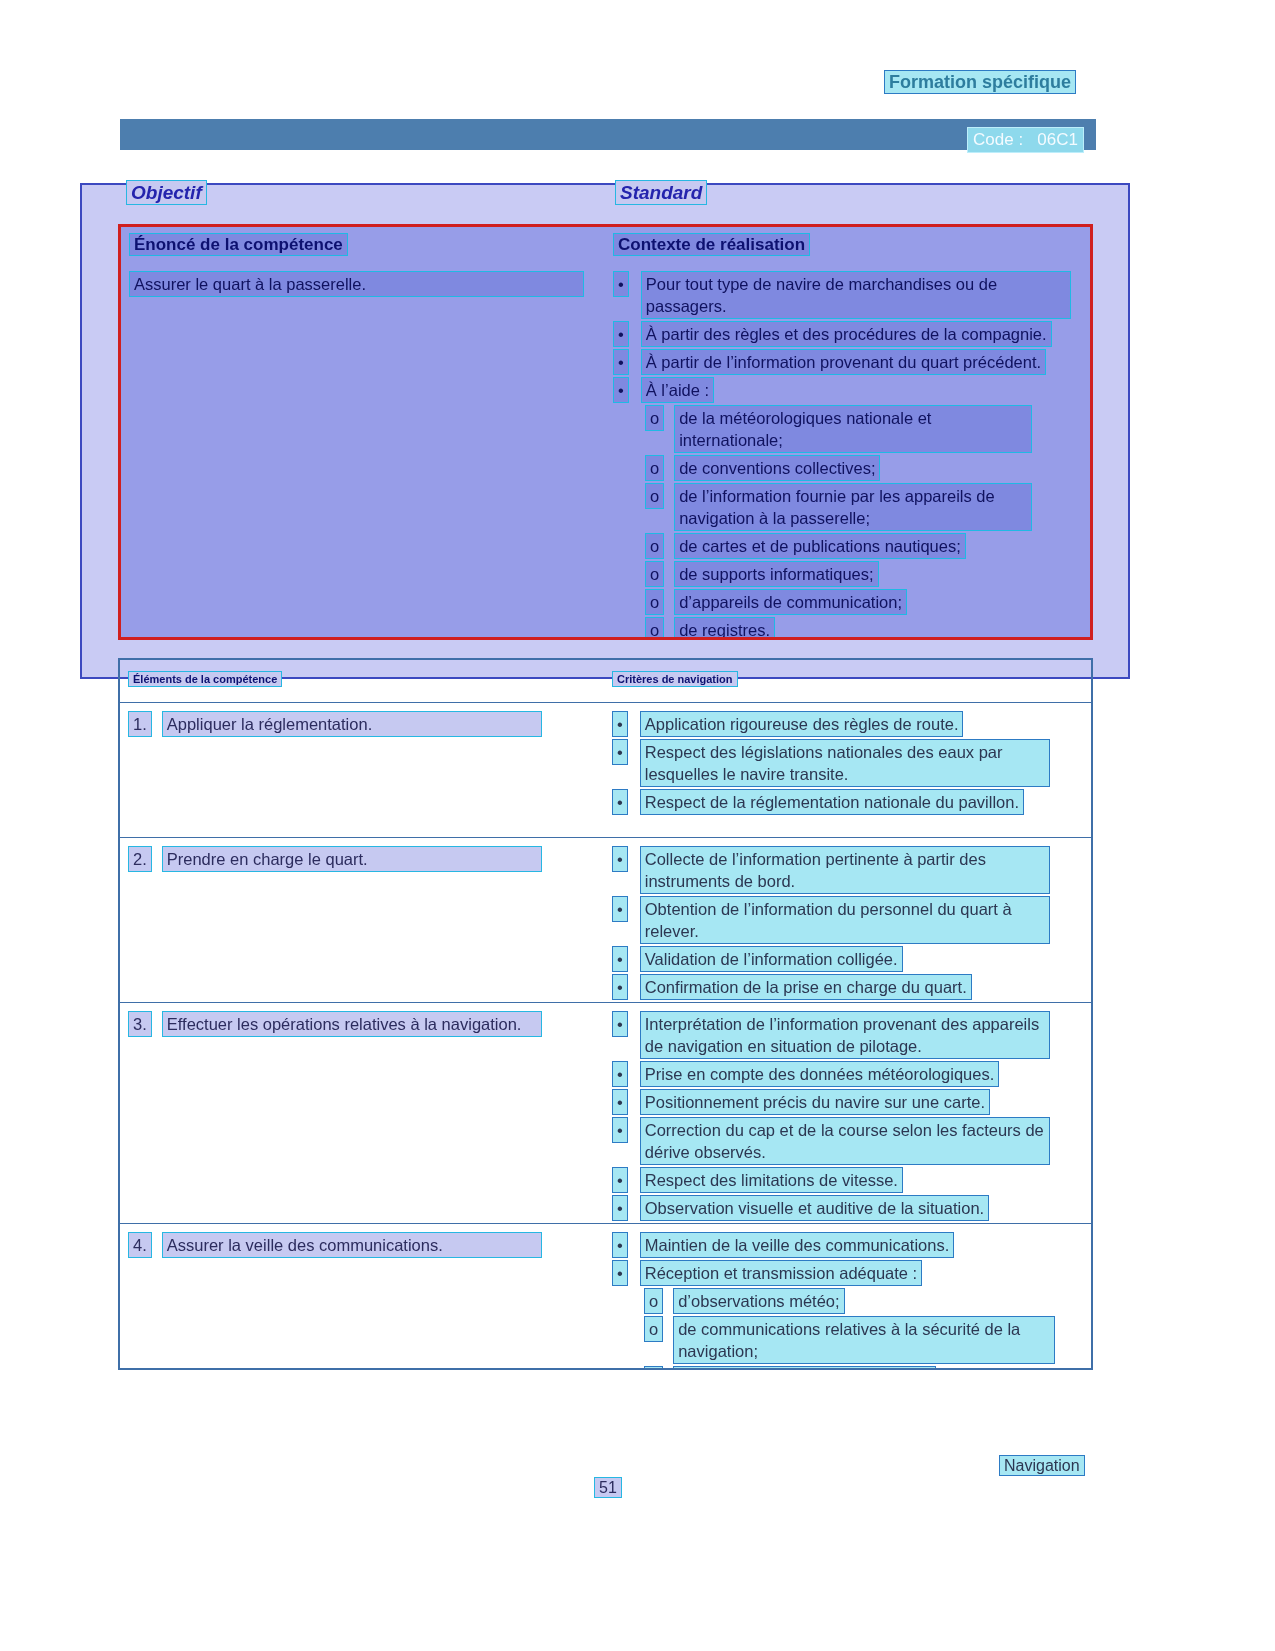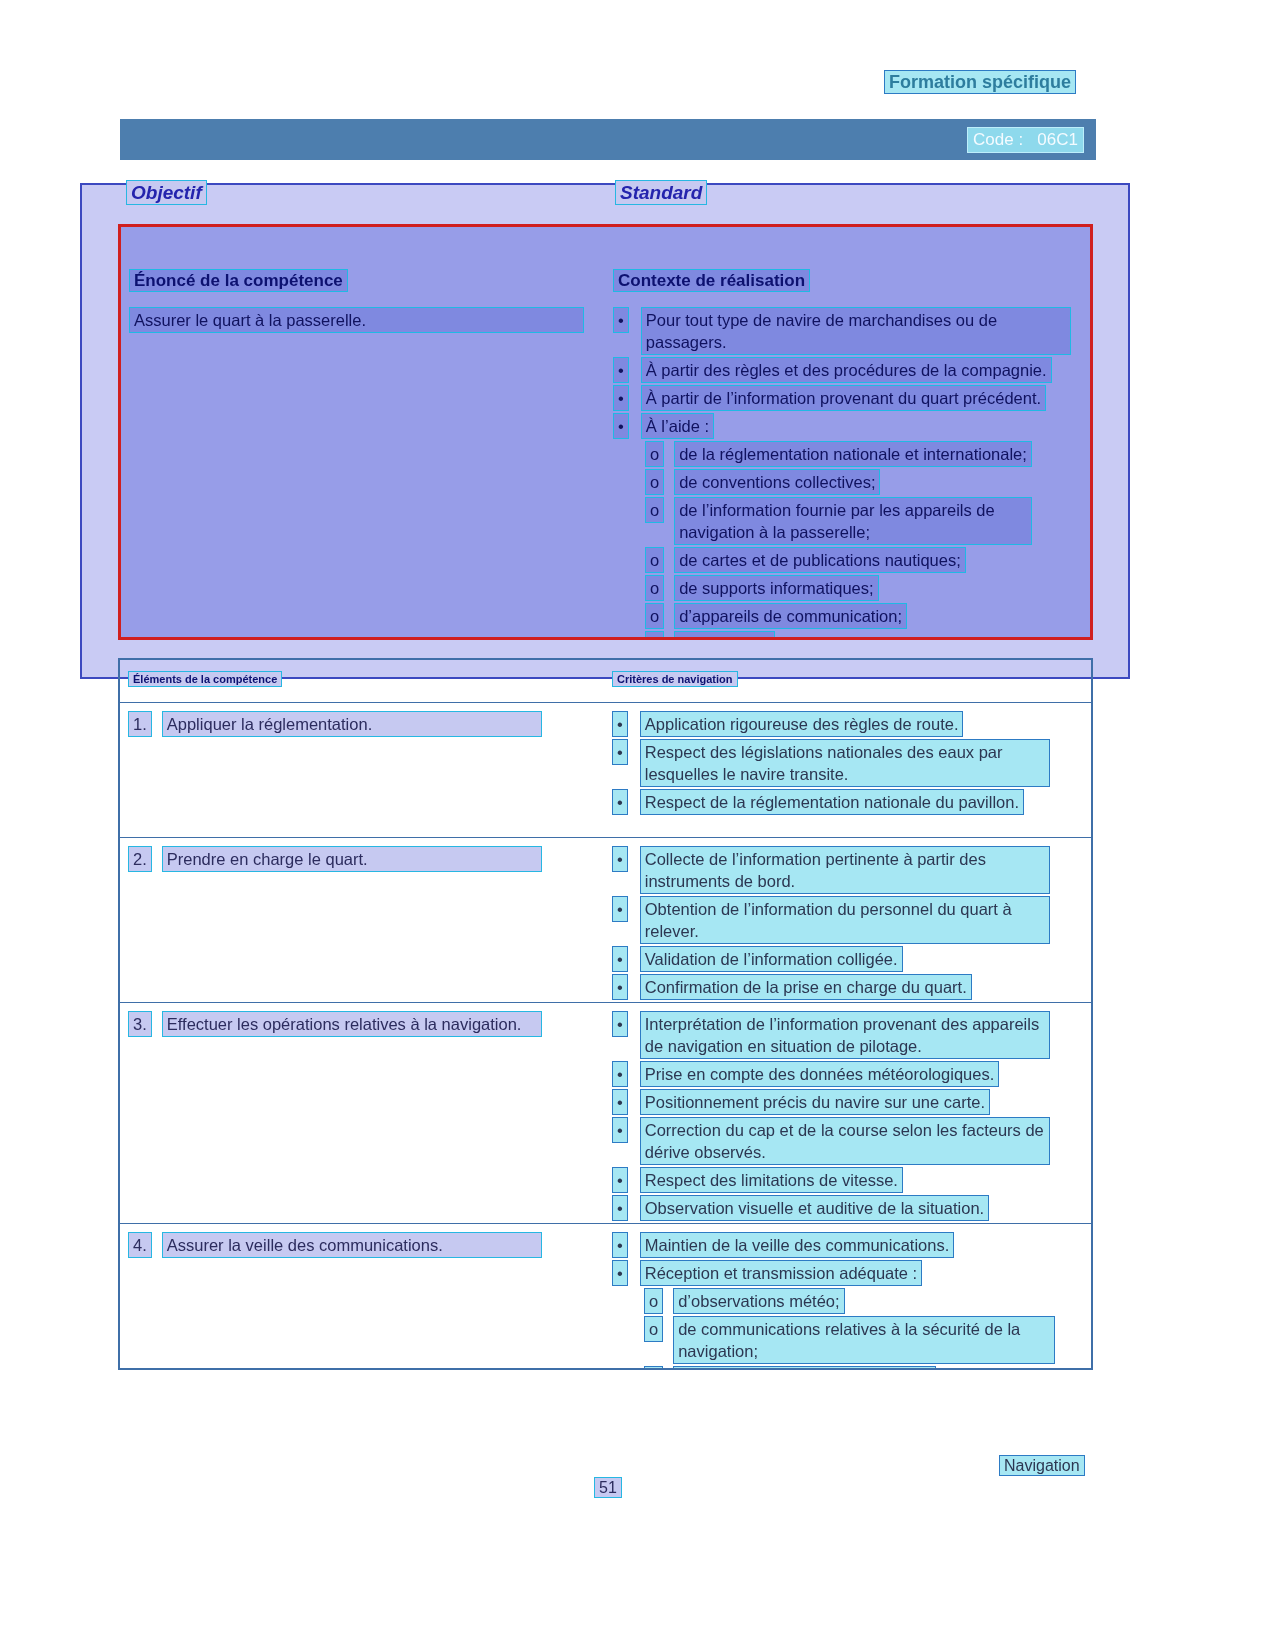--- a/index.html
+++ b/index.html
@@ -12,35 +12,35 @@
     padding:1px 4px;border:1px solid #22b8e6;
     -webkit-box-decoration-break:clone;box-decoration-break:clone;
   }
   .hl-cyan{background:#a6e7f3;border-color:#2d7bc4;color:#2c3752;}
   .hl-blue{background:#7f89e0;border-color:#1fb9e4;color:#10125f;}
   .hl-lav{background:#c6c9f1;border-color:#27b7e2;color:#2c2c5e;}
 
   .formation{position:absolute;left:884px;top:71px;font-size:18px;}
   .formation .hl{color:#2e7d9e;font-weight:600;}
 
-  .blue-bar{position:absolute;left:120px;top:119px;width:976px;height:41px;background:#4d7eae;}
+  .blue-bar{position:absolute;left:120px;top:119px;width:976px;height:31px;background:#4d7eae;}
   .code{position:absolute;right:12px;top:8px;font-size:17px;white-space:pre;
         background:#8ed9ec;border:1px solid #bdeefb;color:#f4fbff;padding:1px 5px;}
 
   .overlay{position:absolute;left:80px;top:183px;width:1050px;height:496px;
            background:#c9cbf4;border:2px solid #3c49c0;box-sizing:border-box;z-index:0;}
 
   .objstd{position:absolute;top:182px;font-size:19px;font-weight:bold;font-style:italic;z-index:2;}
   .objstd .hl{color:#2424ad;}
   .objectif{left:126px;}
   .standard{left:615px;}
 
   .table1{position:absolute;left:118px;top:224px;width:975px;height:416px;
           border:3px solid #d01f1f;background:#979de8;box-sizing:border-box;z-index:1;overflow:hidden;}
-  .t1-header{position:relative;height:38px;margin-top:36px;}
+  .t1-header{position:relative;height:38px;}
   .t1-header .th{position:absolute;top:7px;font-weight:bold;font-size:17px;}
   .t1-header .th .hl, .t2-header .th .hl{color:#0d1170;}
   .t1-h1{left:8px;}
   .t1-h2{left:492px;}
   .t1-body{display:flex;justify-content:center;}
   .t1-left{width:482px;padding:6px 0 0 8px;box-sizing:border-box;}
   .t1-left .hl{display:inline-block;width:455px;box-sizing:border-box;}
   .t1-right{flex:1;padding:6px 0 0 10px;}
 
   .li{display:flex;align-items:flex-start;margin:0 0 2px 0;}
@@ -114,21 +114,21 @@
           <div class="li main">
             <span class="marker hl hl-blue">•</span>
             <span class="txt hl hl-blue">À partir de l’information provenant du quart précédent.</span>
           </div>
           <div class="li main">
             <span class="marker hl hl-blue">•</span>
             <span class="txt hl hl-blue">À l’aide :</span>
           </div>
           <div class="li sub">
             <span class="marker hl hl-blue">o</span>
-            <span class="txt hl hl-blue">de la réglementation nationale et internationale;</span>
+            <span class="txt hl hl-blue">de la météorologiques nationale et internationale;</span>
           </div>
           <div class="li sub">
             <span class="marker hl hl-blue">o</span>
             <span class="txt hl hl-blue">de conventions collectives;</span>
           </div>
           <div class="li sub">
             <span class="marker hl hl-blue">o</span>
             <span class="txt hl hl-blue">de l’information fournie par les appareils de navigation à la passerelle;</span>
           </div>
           <div class="li sub">

